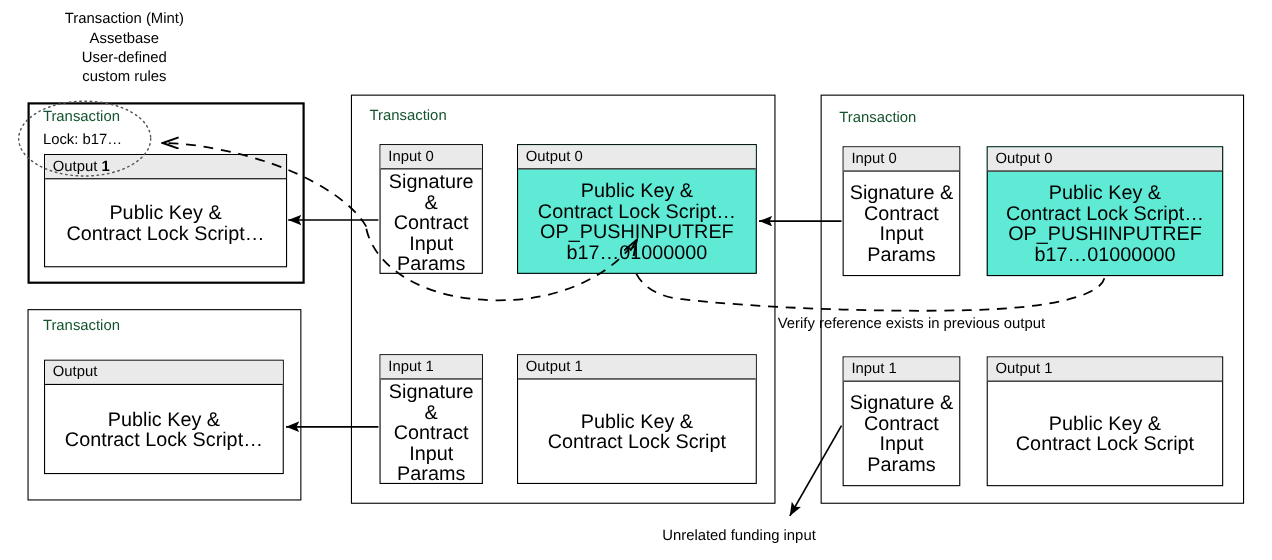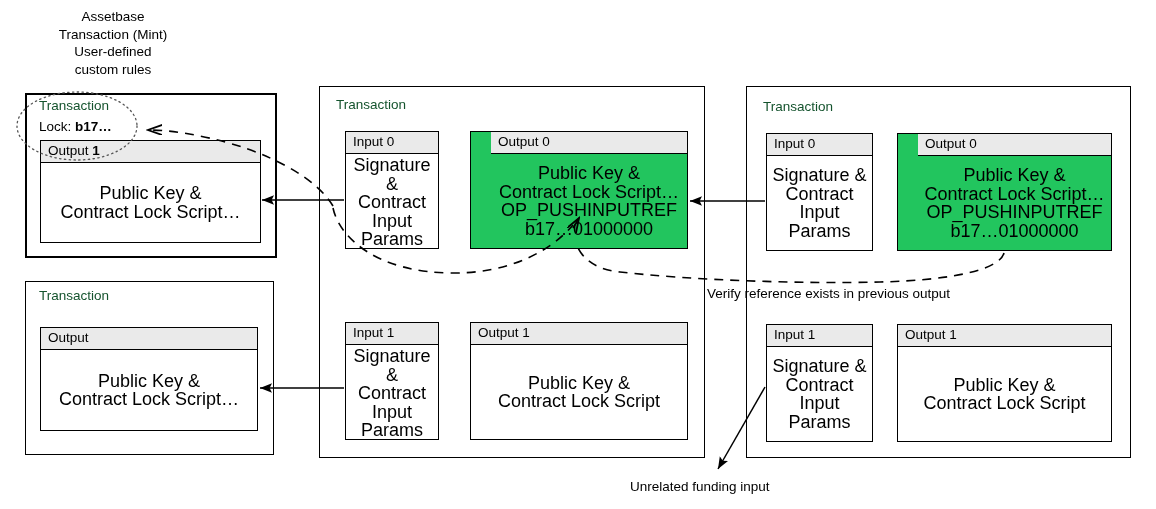--- a/index.html
+++ b/index.html
@@ -38,21 +38,21 @@
 
   
   .io-box {
     position: absolute;
     border: 1px solid #000000;
     box-sizing: border-box;
     background: #ffffff;
     display: flex;
     flex-direction: column;
   }
-  .io-box.shaded { background: #22c55e; padding-left: 20px; }
+  .io-box.shaded { background: #5eead4; }
   .io-head {
     border-bottom: 1px solid #000000;
     background: #eaeaea;
     font-size: 13.5px;
     line-height: 16px;
     padding: 2px 0 3px 7px;
     box-sizing: border-box;
     white-space: nowrap;
   }
   .io-box.shaded .io-head { background: #eaeaea; }
@@ -81,39 +81,39 @@
     font-size: 13.5px;
     line-height: 16px;
     white-space: nowrap;
   }
   .hash-line {
     position: absolute;
     font-size: 13.5px;
     line-height: 16px;
     white-space: nowrap;
   }
-  .hash-line b { font-weight: bold; }
+  .hash-line b { font-weight: normal; }
 
   svg.overlay {
     position: absolute;
     left: 0;
     top: 0;
     width: 1156px;
     height: 509px;
     pointer-events: none;
   }
 </style>
 </head>
 <body>
 
 <div id="canvas">
 
   <div class="title-block" style="left:18px; top:8px; width:190px;">
+    <div>Transaction (Mint)</div>
     <div>Assetbase</div>
-    <div>Transaction (Mint)</div>
     <div>User-defined</div>
     <div>custom rules</div>
   </div>
 
   <div class="tx-outer thick" style="left:25px; top:93px; width:252px; height:165px;"></div>
 
   <div class="tx-caption" style="left:39px; top:98px;">Transaction</div>
 
   <div class="hash-line" style="left:39px; top:119px;">
     <span>Lock: </span><b>b17…</b>
@@ -241,21 +241,21 @@
       <div>
         <div>Public Key &amp;</div>
         <div>Contract Lock Script</div>
       </div>
     </div>
   </div>
 
 
   <div class="note" style="left:707px; top:286px;">Verify reference exists in previous output</div>
 
-  <div class="note" style="left:630px; top:479px;">Unrelated funding input</div>
+  <div class="note" style="left:602px; top:479px;">Unrelated funding input</div>
 
   <svg class="overlay" viewBox="0 0 1156 509" xmlns="http://www.w3.org/2000/svg">
     <defs>
       <marker id="arrow" markerWidth="9" markerHeight="9" refX="8" refY="3.2" orient="auto" markerUnits="strokeWidth">
         <path d="M0,0 L8,3.2 L0,6.4 L1.6,3.2 z" fill="#000000"></path>
       </marker>
       <marker id="arrow-thin" markerWidth="10" markerHeight="10" refX="9" refY="3.4" orient="auto" markerUnits="strokeWidth">
         <path d="M0,0.2 L9,3.4 L0,6.6" fill="none" stroke="#000000" stroke-width="1.1"></path>
       </marker>
     </defs>

